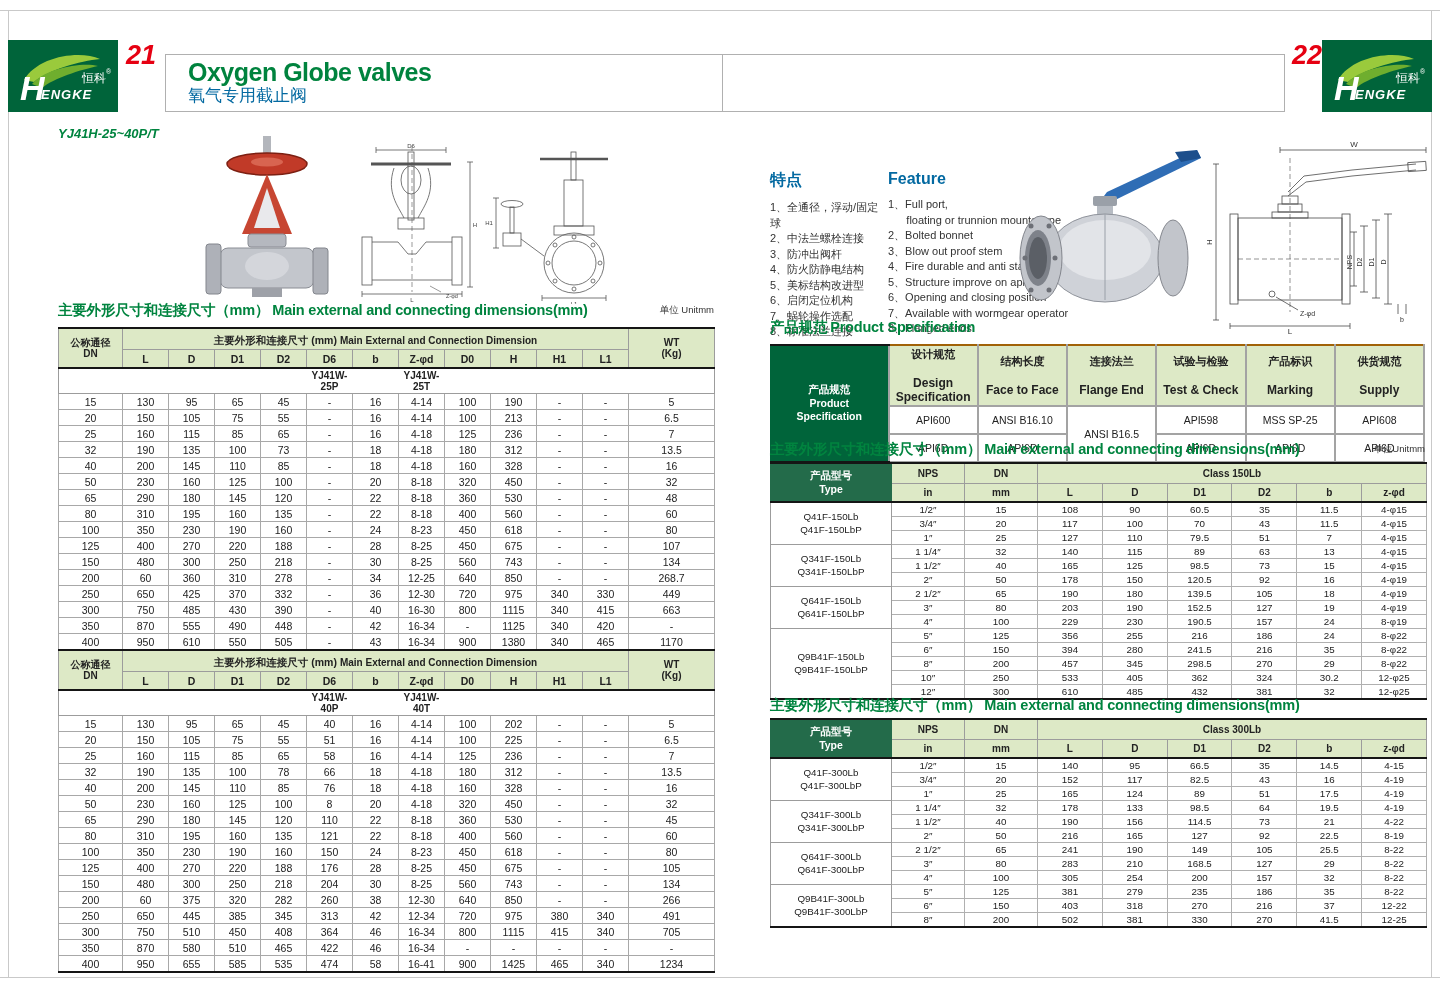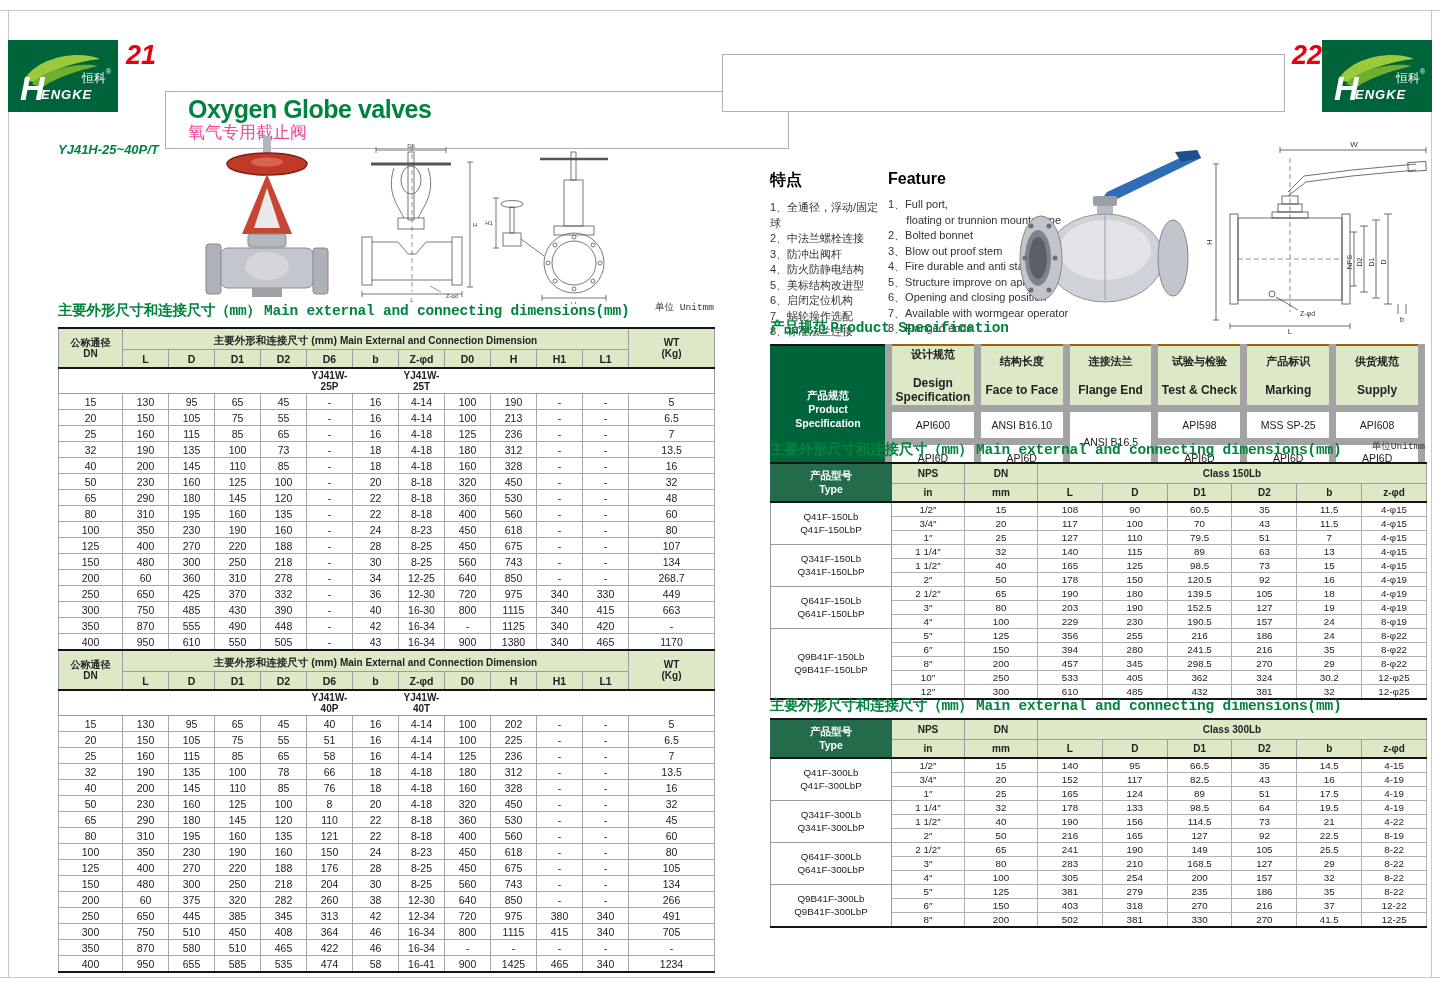--- a/index.html
+++ b/index.html
@@ -5,47 +5,47 @@
   html,body{margin:0;padding:0;background:#e9e9e9;}
   #canvas{position:relative;width:1440px;height:984px;background:#ffffff;overflow:hidden;
           font-family:"Liberation Sans","DejaVu Sans",sans-serif;}
   .hline,.vline{position:absolute;background:#c9c9c9;}
   
   .logo-box{position:absolute;width:110px;height:72px;background:#00643a;}
   .pagenum{position:absolute;color:#e60012;font-size:27px;font-weight:bold;font-style:italic;line-height:1;}
   .title-box{position:absolute;height:58px;border:1px solid #b0b0b0;background:#fff;
              display:flex;flex-direction:column;justify-content:center;padding-left:22px;box-sizing:border-box;}
   .title-en{color:#00833e;font-size:25px;font-weight:bold;letter-spacing:-0.5px;line-height:1.05;}
-  .title-cn{color:#ec4899;font-size:17px;line-height:1.2;margin-top:1px;}
+  .title-cn{color:#0369a1;font-size:17px;line-height:1.2;margin-top:1px;}
   
-  .sec-head{position:absolute;display:flex;justify-content:space-between;align-items:flex-start;font-family:Liberation Mono, monospace;}
+  .sec-head{position:absolute;display:flex;justify-content:space-between;align-items:center;}
   .sec-title{color:#00843f;font-weight:bold;font-size:14.5px;letter-spacing:-0.2px;white-space:nowrap;}
   .sec-title .en{margin-left:3px;}
   .unit{font-size:9.5px;color:#333;white-space:nowrap;}
   .model-tag{position:absolute;color:#00843f;font-weight:bold;font-size:13px;font-style:italic;}
   
   #dim-table{position:absolute;left:58px;top:327px;width:656px;border-collapse:collapse;table-layout:fixed;}
   #dim-table th,#dim-table td{border:1px solid #9c9c9c;text-align:center;padding:1px 0;color:#222;}
   #dim-table .band1 th{background:#dde9c6;border-top:2px solid #151515;}
   #dim-table .corner{font-size:10px;line-height:1.15;border-bottom:2px solid #151515;}
   #dim-table .group .gcn{font-size:10.5px;font-weight:bold;}
   #dim-table .group .gen{font-size:10px;font-weight:bold;margin-left:3px;}
   #dim-table .band2 th{background:#dde9c6;font-weight:bold;font-size:10.5px;height:15px;border-bottom:2px solid #151515;}
   #dim-table .subrow td{border-left:none;border-right:none;font-size:10px;height:13px;font-weight:bold;color:#222;}
   #dim-table .subrow td:first-child{border-left:1px solid #9c9c9c;}
   #dim-table .subrow td:last-child{border-right:1px solid #9c9c9c;}
   #dim-table .drow td{font-size:10.5px;height:13px;border-color:#a8a8a8;}
   #dim-table{border-bottom:2px solid #151515;}
   
   .feat{position:absolute;}
-  .feat-title{color:#000000;font-weight:bold;font-size:16px;margin-bottom:9px;}
+  .feat-title{color:#0369a1;font-weight:bold;font-size:16px;margin-bottom:9px;}
   .feat-list div{font-size:11px;color:#333;line-height:15.5px;white-space:pre-wrap;}
   
   #spec-table{position:absolute;left:770px;top:344px;width:655px;border-collapse:collapse;table-layout:fixed;border-bottom:2px solid #151515;}
-  #spec-table th,#spec-table td{border:7px solid #a3a3a3;text-align:center;color:#222;}
+  #spec-table th,#spec-table td{border:2px solid #a3a3a3;text-align:center;color:#222;}
   #spec-table .spec-stub{background:#00643a;color:#fff;font-size:10.5px;line-height:1.3;border:1px solid #00643a;border-top:2px solid #151515;border-bottom:2px solid #151515;}
   #spec-table .shead{background:#dde9c6;height:40px;border-top:2px solid #a16207;}
   #spec-table .shead .cn{font-size:11px;font-weight:bold;display:block;}
   #spec-table .shead .en{font-size:12px;display:block;margin-top:14px;}
   #spec-table td{height:24px;font-size:10.5px;background:#fff;}
   
   .classtable{position:absolute;left:770px;width:657px;border-collapse:collapse;table-layout:fixed;border-bottom:2px solid #151515;}
   .classtable th{background:#dde9c6;font-size:10px;border:1px solid #9c9c9c;padding:1px 0;color:#222;}
   .classtable .band1 th{border-top:2px solid #151515;height:17px;}
   .classtable .band2 th{border-bottom:2px solid #151515;font-weight:bold;height:15px;}
@@ -71,40 +71,40 @@
     <svg width="110" height="72" viewBox="0 0 110 72">
       <path d="M16,40 C30,16 72,10 92,19 C72,21 40,30 26,42 Z" fill="#9aca3c"></path>
       <path d="M24,44 C38,28 74,22 90,26 C72,30 46,38 34,48 Z" fill="#6fae2e"></path>
       <text x="12" y="60" font-size="34" font-style="italic" font-weight="bold" fill="#ffffff">H</text>
       <text x="33" y="59" font-size="13" font-style="italic" font-weight="bold" letter-spacing="1" fill="#ffffff">ENGKE</text>
       <text x="74" y="42" font-size="12" fill="#ffffff">恒科</text>
       <text x="98" y="34" font-size="7" fill="#ffffff">®</text>
     </svg>
   </div>
   <div class="pagenum" style="left:126px;top:42px;">21</div>
-  <div class="title-box" style="left:165px;top:54px;width:624px;margin-top:37px;">
+  <div class="title-box" style="left:165px;top:54px;width:624px;">
     <div class="title-en">Oxygen Globe valves</div>
     <div class="title-cn">氧气专用截止阀</div>
   </div>
 
   <div class="title-box" style="left:722px;top:54px;width:563px;">
   </div>
   <div class="pagenum" style="left:1292px;top:42px;">22</div>
   <div class="logo-box" style="left:1322px;top:40px;">
     <svg width="110" height="72" viewBox="0 0 110 72">
       <path d="M16,40 C30,16 72,10 92,19 C72,21 40,30 26,42 Z" fill="#9aca3c"></path>
       <path d="M24,44 C38,28 74,22 90,26 C72,30 46,38 34,48 Z" fill="#6fae2e"></path>
       <text x="12" y="60" font-size="34" font-style="italic" font-weight="bold" fill="#ffffff">H</text>
       <text x="33" y="59" font-size="13" font-style="italic" font-weight="bold" letter-spacing="1" fill="#ffffff">ENGKE</text>
       <text x="74" y="42" font-size="12" fill="#ffffff">恒科</text>
       <text x="98" y="34" font-size="7" fill="#ffffff">®</text>
     </svg>
   </div>
 
-  <div class="model-tag" style="left:58px;top:142px;">YJ41H-25~40P/T</div>
+  <div class="model-tag" style="left:58px;top:126px;">YJ41H-25~40P/T</div>
 
   <svg class="fig" style="left:192px;top:136px;" width="150" height="168" viewBox="0 0 150 168">
     <rect x="71" y="0" width="8" height="22" fill="#b3b6bc"></rect>
     <ellipse cx="75" cy="28" rx="40" ry="11" fill="#c13a28" stroke="#7c1f12" stroke-width="1.5"></ellipse>
     <ellipse cx="75" cy="26" rx="16" ry="4.5" fill="#d86450"></ellipse>
     <polygon points="75,38 50,98 100,98" fill="#c74632"></polygon>
     <polygon points="75,52 62,92 88,92" fill="#e9e9ec"></polygon>
     <rect x="56" y="98" width="38" height="13" rx="3" fill="#b5b8bf" stroke="#8a8d94"></rect>
     <rect x="28" y="112" width="94" height="40" rx="8" fill="#c3c6cc" stroke="#8a8d94"></rect>
     <rect x="14" y="108" width="15" height="50" rx="3" fill="#aeb1b8" stroke="#83868d"></rect>

